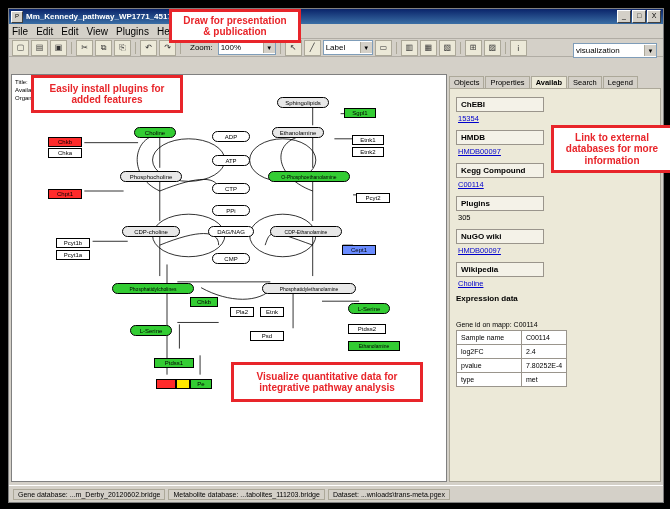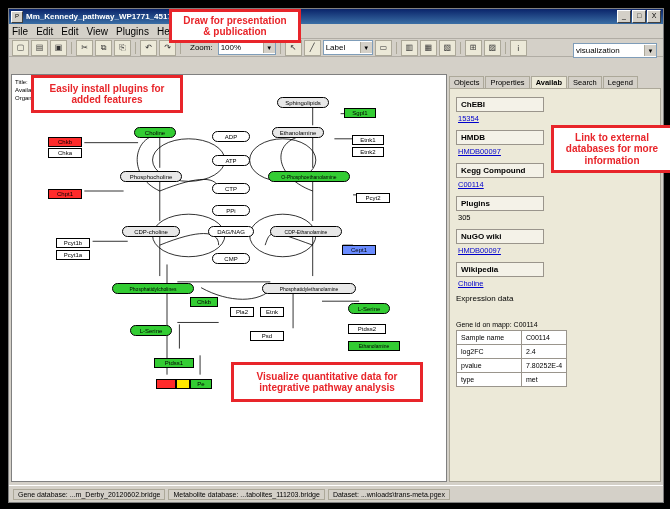--- a/index.html
+++ b/index.html
@@ -45,21 +45,21 @@
 
   
   .tabs{display:flex;height:14px;align-items:flex-end;gap:1px;}
   .tab{font-size:7.5px;padding:1px 4px;background:#d4d0c8;border:1px solid #aca899;border-bottom:none;}
   .tab.active{background:#ece9d8;font-weight:bold;}
   .panelbox{flex:1;background:#ece9d8;border:1px solid #aca899;overflow:hidden;position:relative;padding:4px 6px;}
   .sec{margin-bottom:3px;}
   .sechead{font-size:8px;font-weight:bold;background:#f4f2e8;border:1px solid #9a958c;padding:2px 4px;display:inline-block;min-width:78px;}
   .secval{font-size:7.5px;color:#0000cc;text-decoration:underline;margin:2px 0 0 2px;display:block;}
   .secval.plain{color:#000;text-decoration:none;}
-  .exphead{font-size:8px;font-weight:normal;margin:6px 0 18px 0;}
+  .exphead{font-size:8px;font-weight:bold;margin:6px 0 18px 0;}
   .geneid{font-size:7px;margin-bottom:2px;}
   table.exp{border-collapse:collapse;font-size:7px;}
   table.exp td{border:1px solid #9a958c;padding:1px 4px;background:#fff;height:11px;}
   table.exp td.k{width:56px;}
 
   
   .status{position:absolute;left:0;right:0;bottom:0;height:16px;background:#d4d0c8;border-top:1px solid #fff;display:flex;align-items:center;font-size:7px;padding-left:4px;}
   .statcell{border:1px solid #aca899;padding:1px 4px;background:#d4d0c8;margin-right:3px;}
 
   

